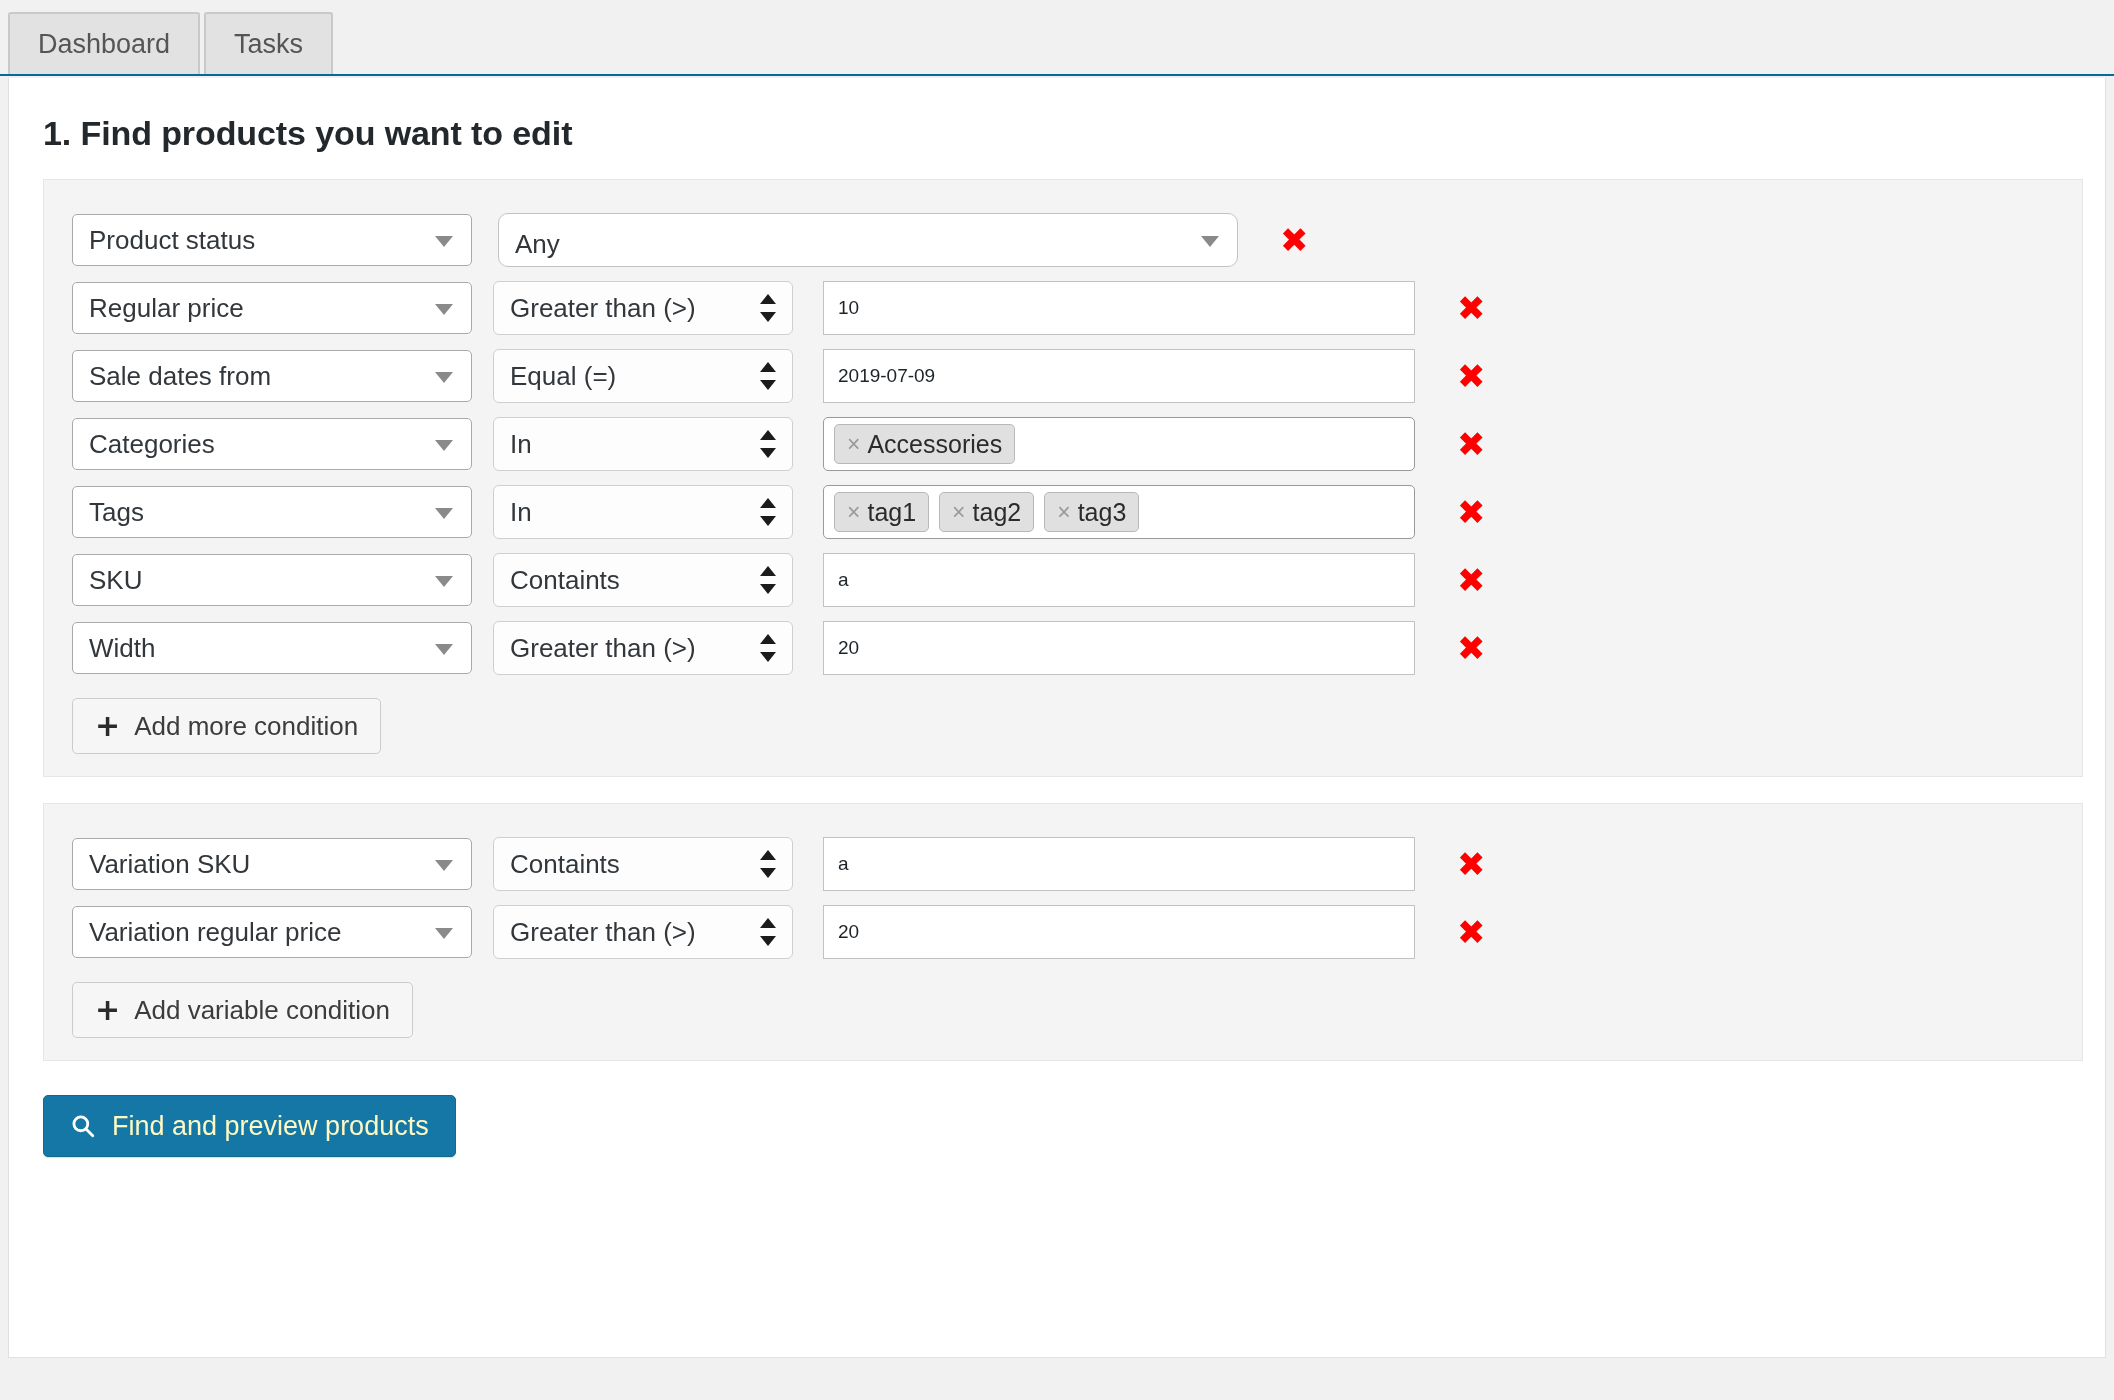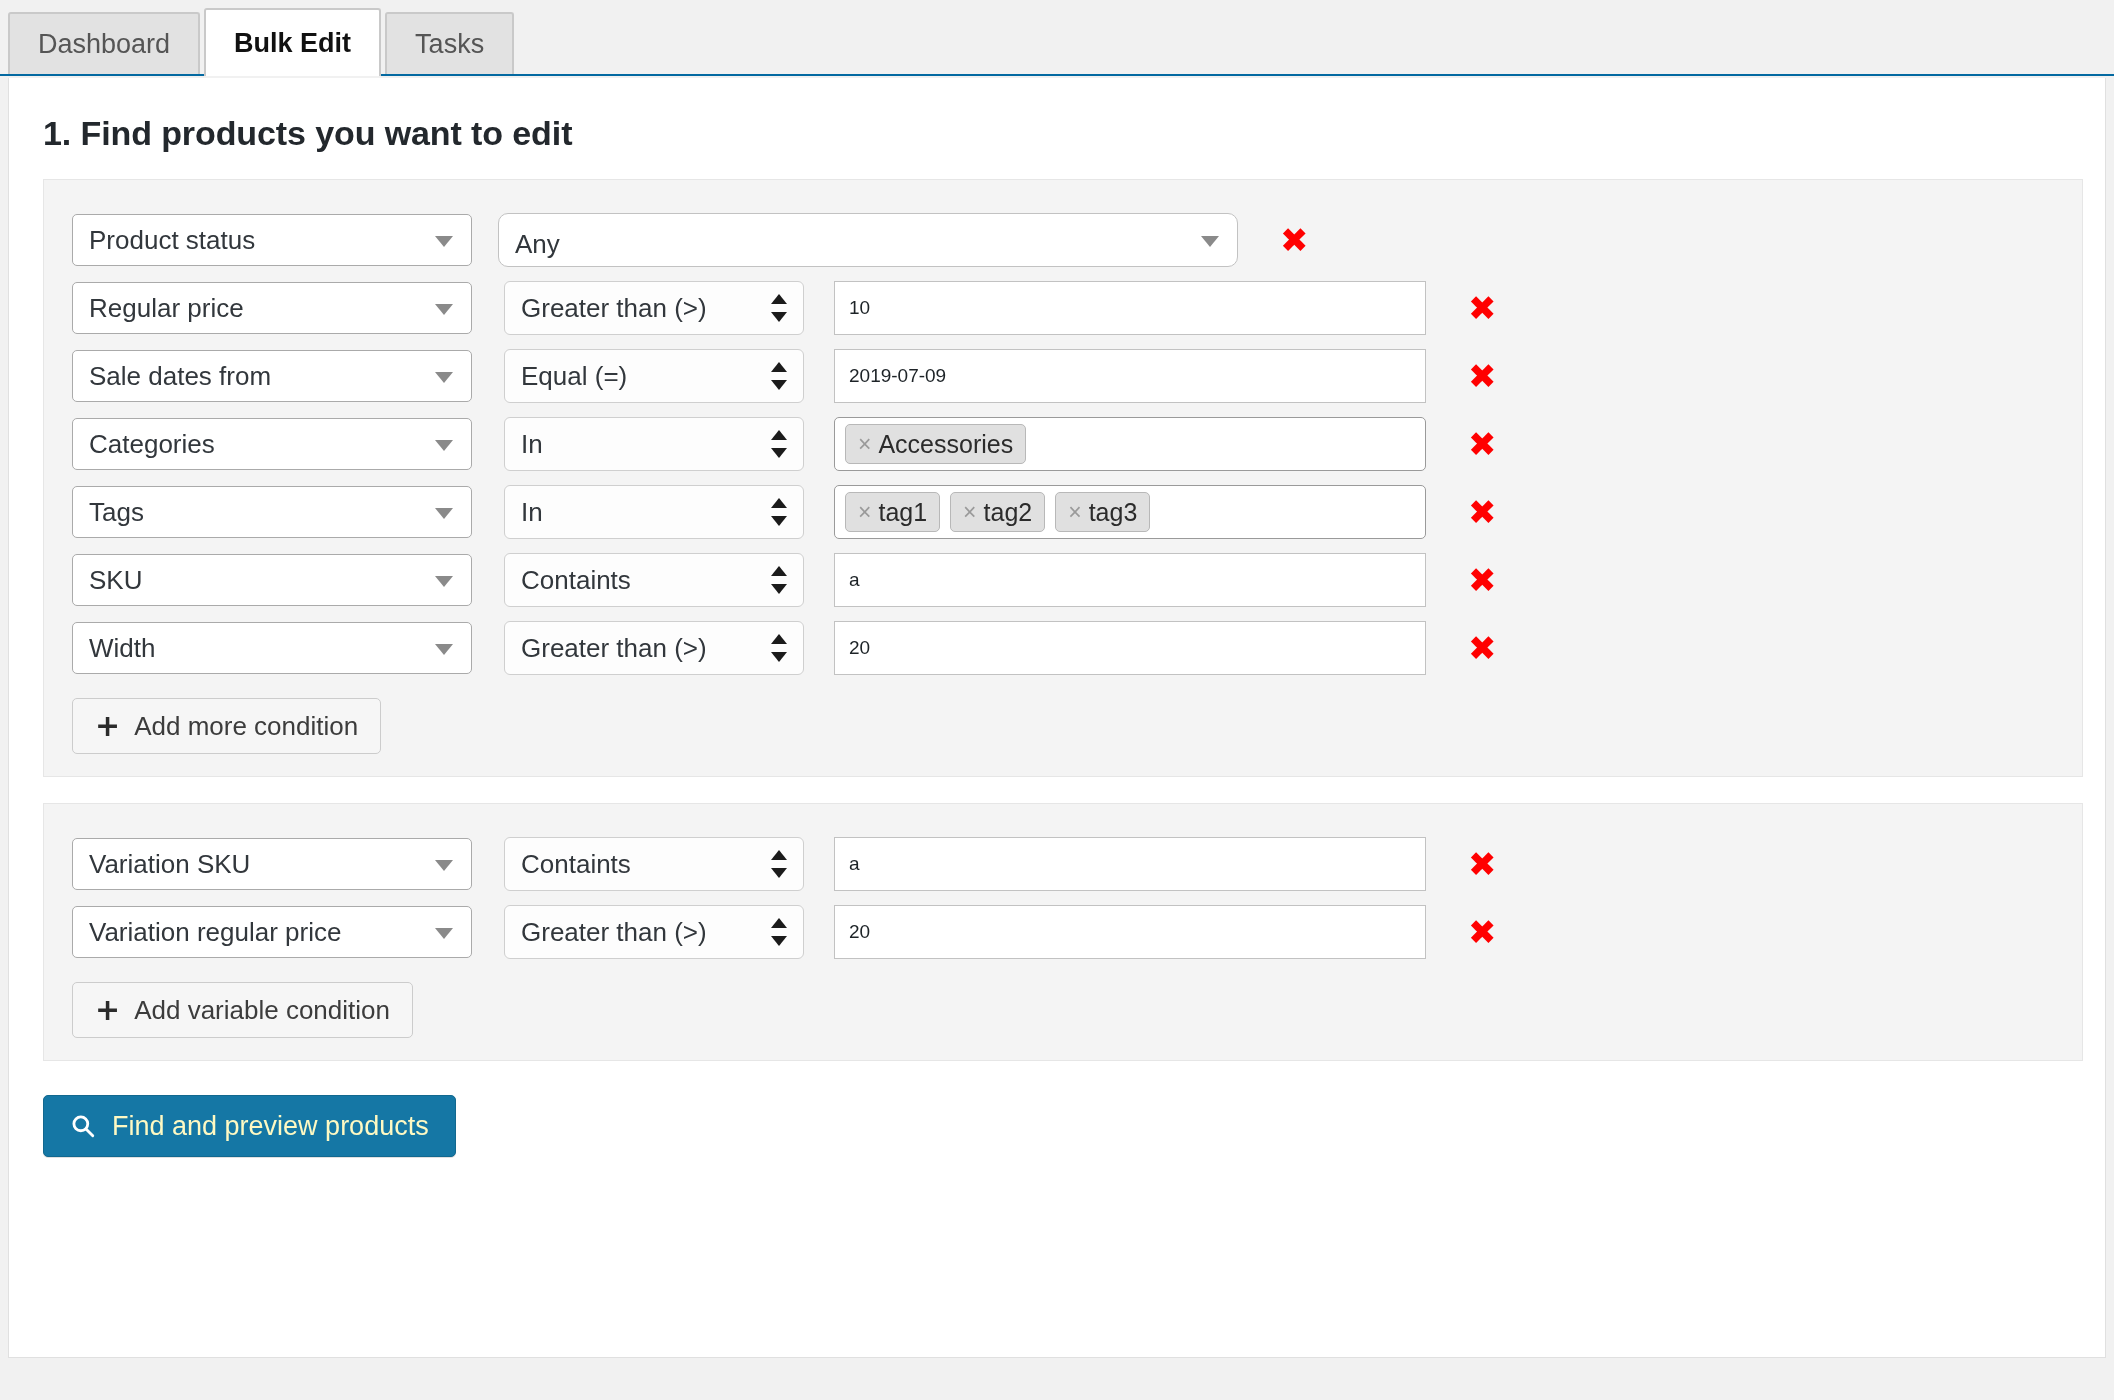--- a/index.html
+++ b/index.html
@@ -125,21 +125,21 @@
     height: 54px;
     background: #fdfdfd;
     border: 1px solid #cfcfcf;
     border-radius: 6px;
     display: flex;
     align-items: center;
     padding: 0 46px 0 16px;
     font-size: 26px;
     color: #32373c;
     cursor: pointer;
-    margin-left: 32px;
+    margin-left: 21px;
     flex: 0 0 auto;
   }
   .op-select .spin {
     position: absolute;
     right: 16px; top: 50%;
     margin-top: -14px;
     width: 16px; height: 28px;
   }
   .op-select .spin i {
     position: absolute; left: 0;
@@ -285,23 +285,20 @@
   }
 </style>
 </head>
 <body>
 
 <div id="page">
 
   <div class="tabbar">
     <div class="tab">
         <span>Dashboard</span>
-      </div>
-    <div class="tab active">
-        <span>Bulk Edit</span>
       </div>
     <div class="tab">
         <span>Tasks</span>
       </div>
   </div>
 
   <div class="panel">
 
     <h2 class="panel-title">1. Find products you want to edit</h2>
 

